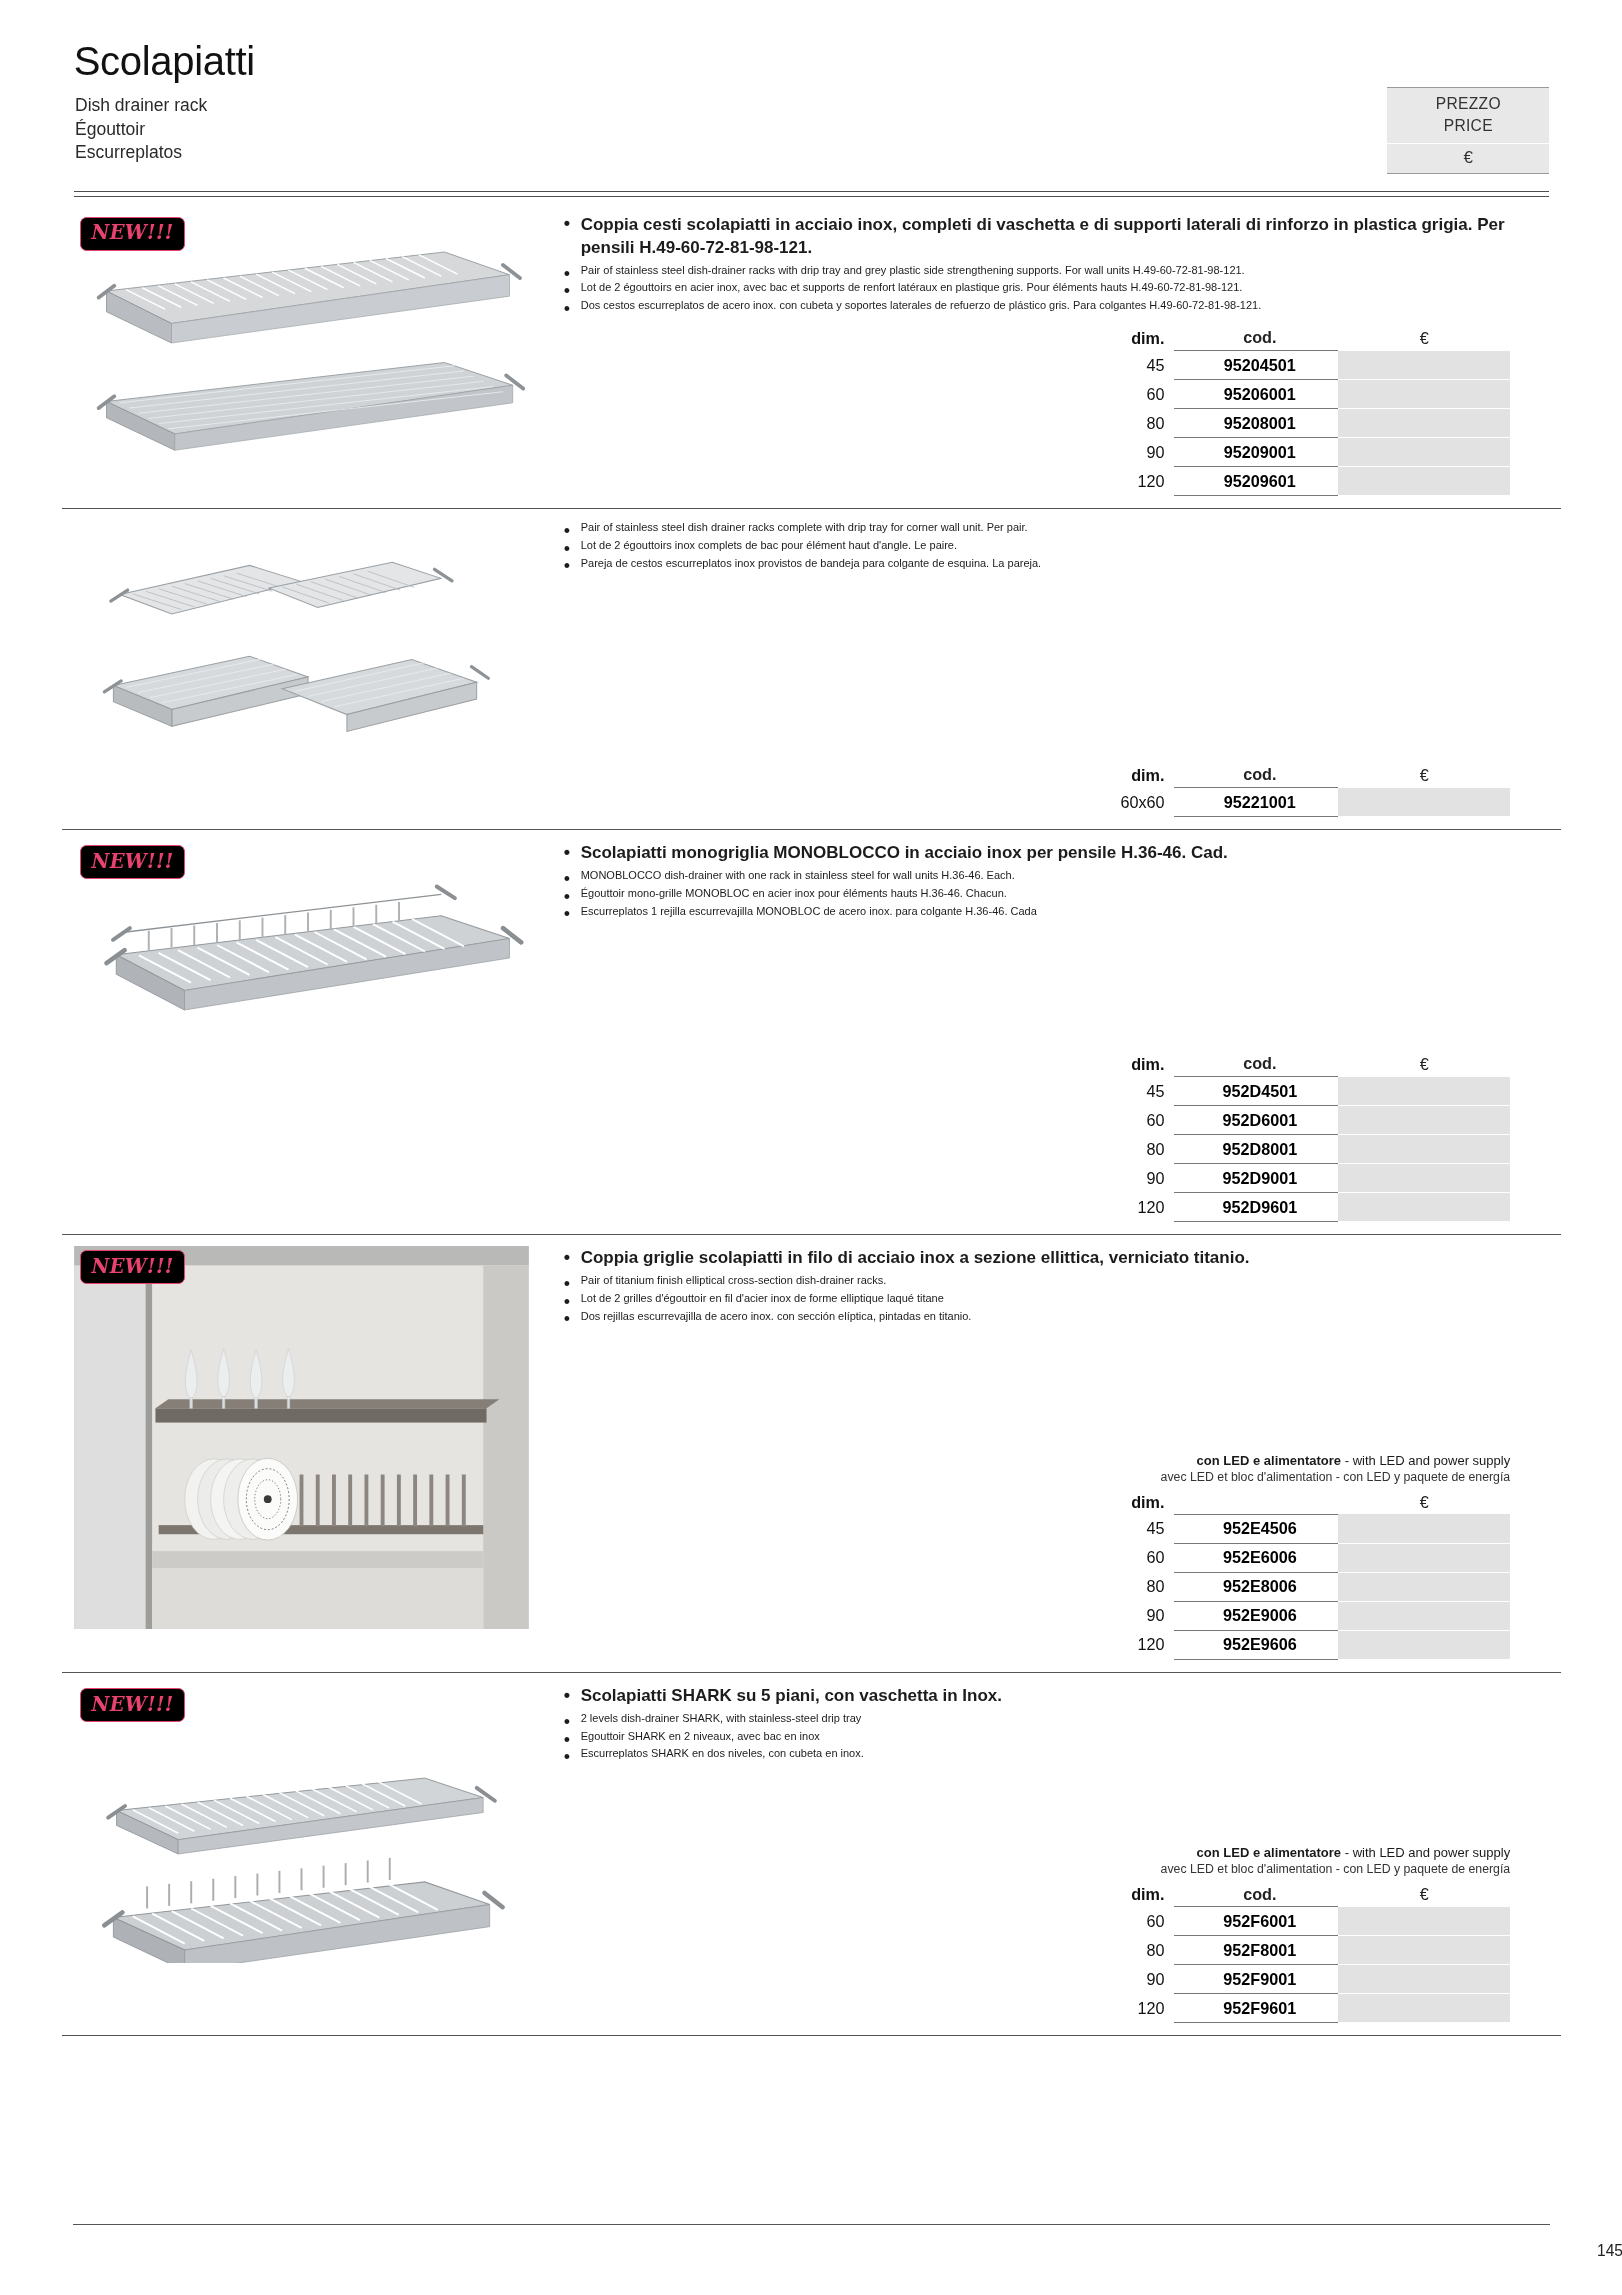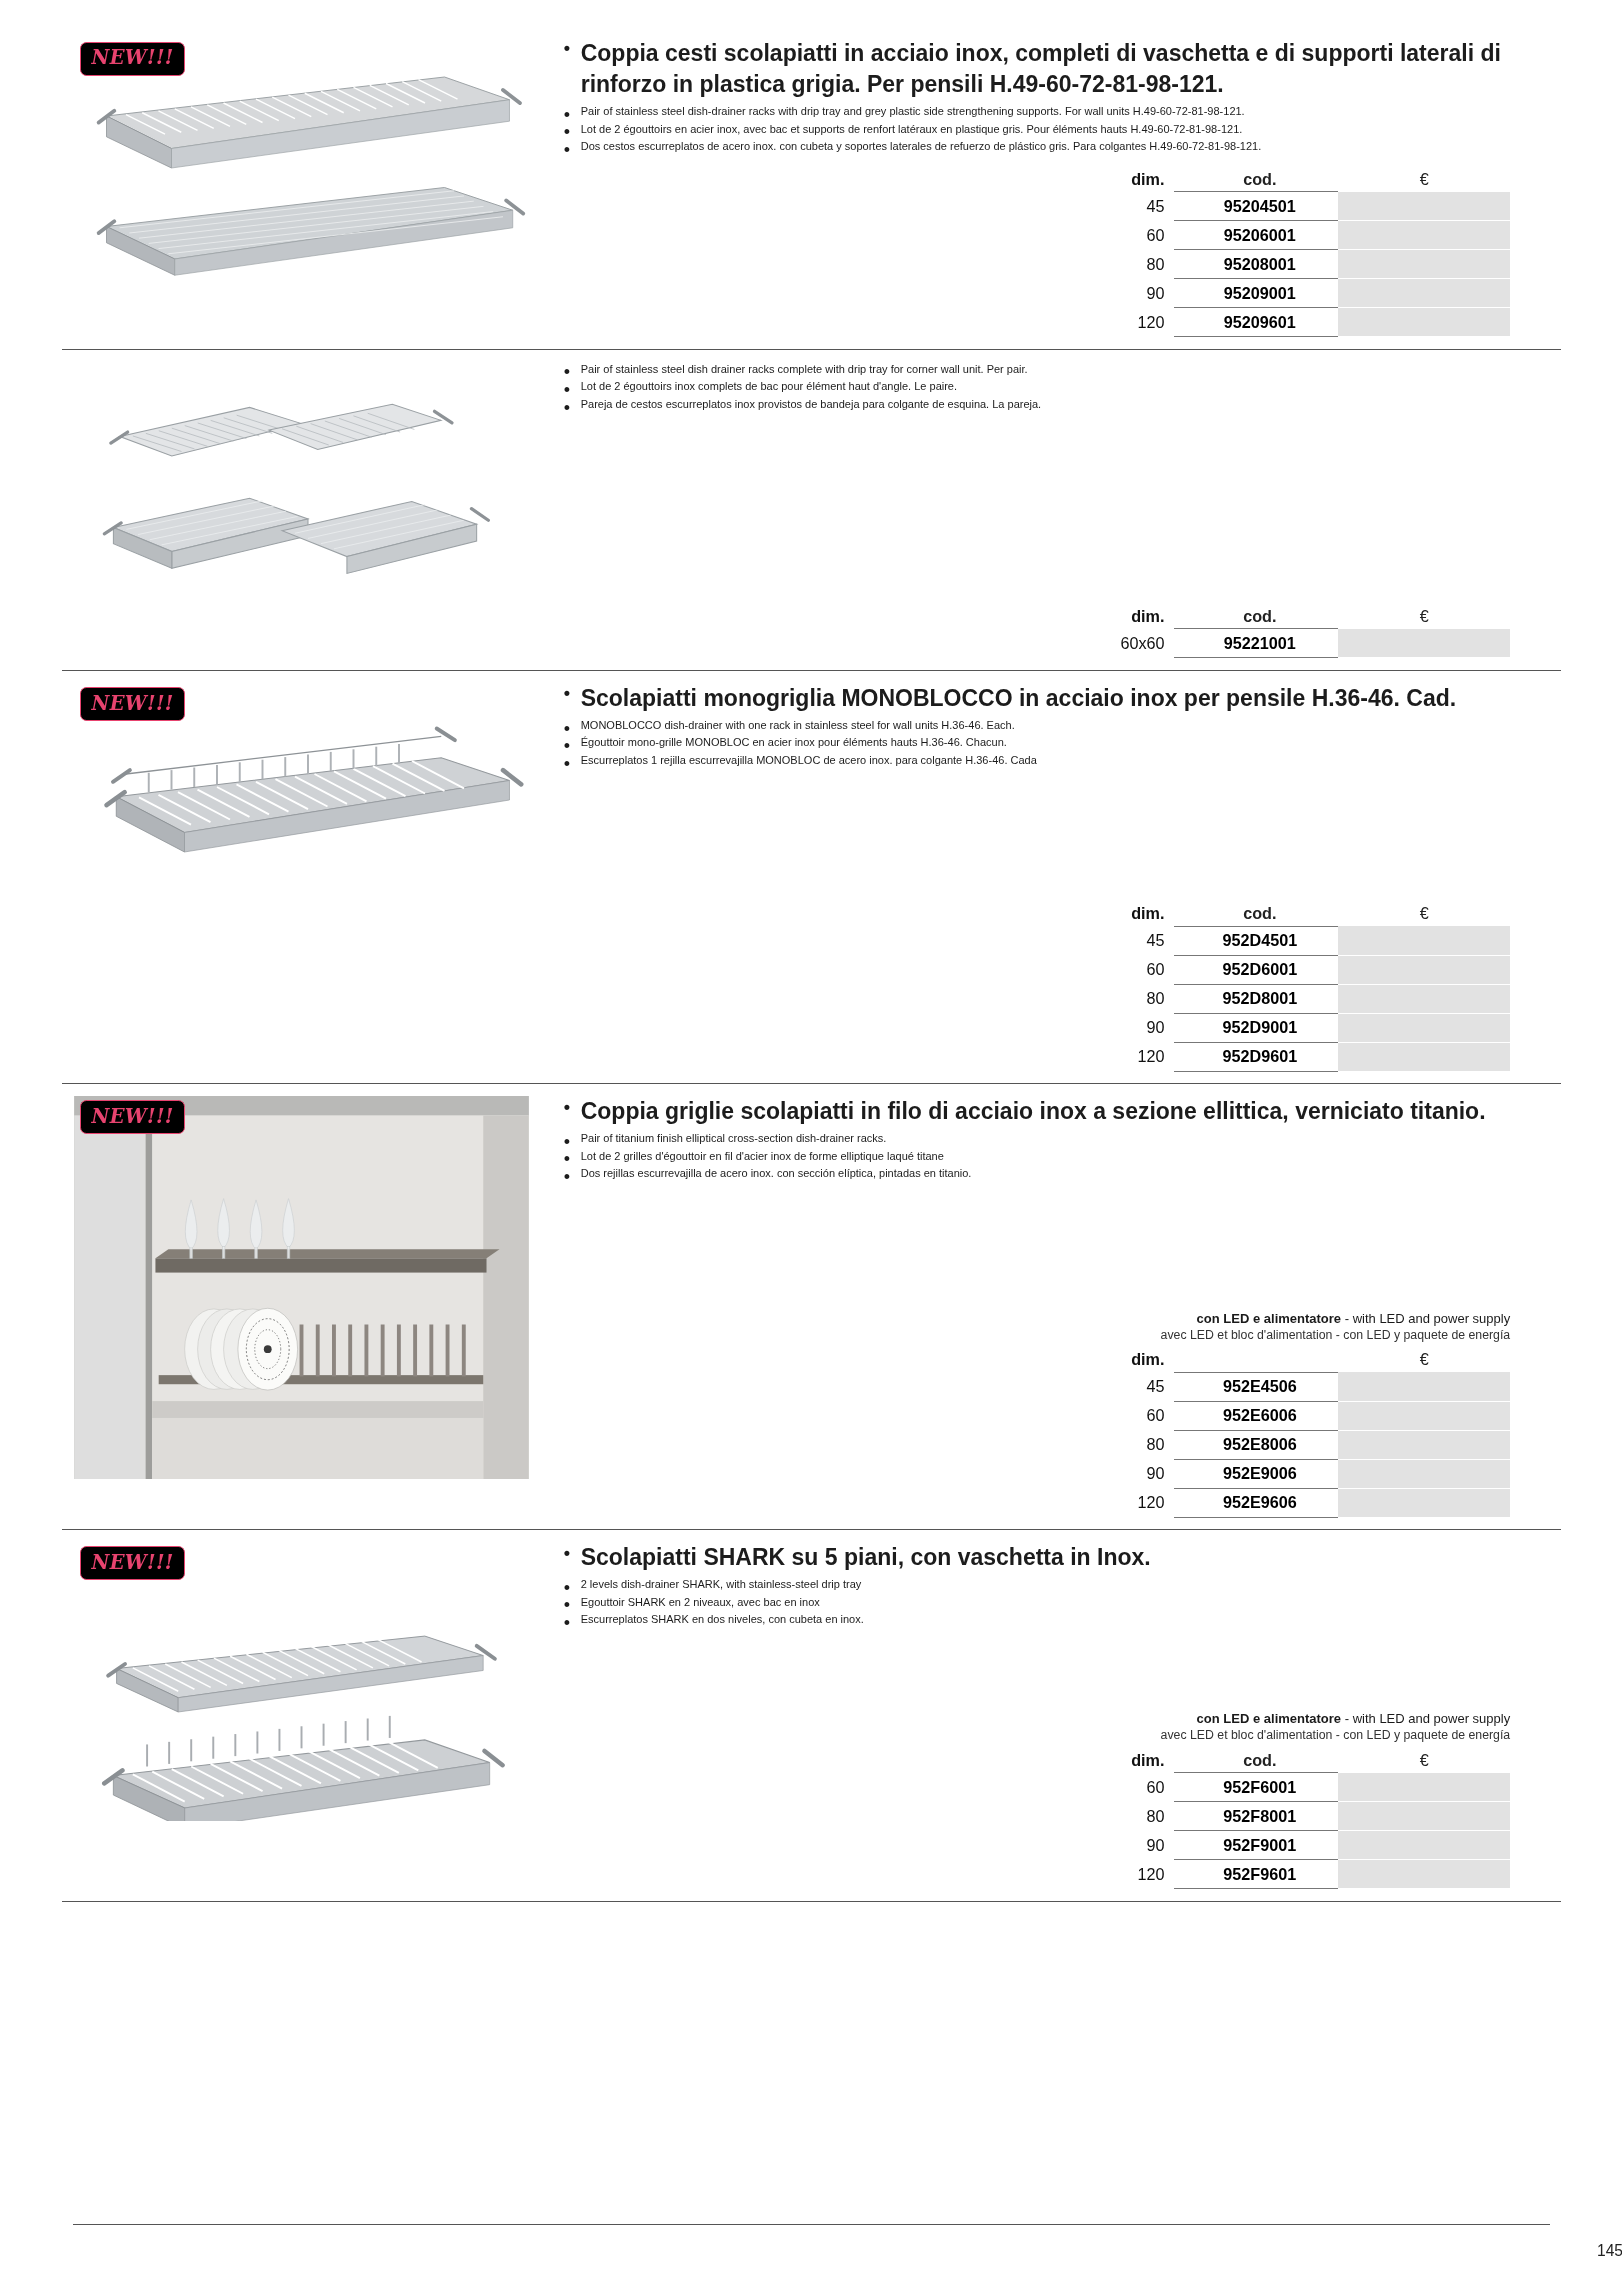--- a/index.html
+++ b/index.html
@@ -130,21 +130,21 @@
   ul.bl li::before {
     content: "•";
     position: absolute;
     left: 2.6px;
     top: -1.3px;
     font-size: 18px;
     color: #1c1c1c;
   }
   ul.bl li.lead {
     font-weight: bold;
-    font-size: 23px;
+    font-size: 17px;
     margin-bottom: 3.9px;
   }
 
   
   .tbl-wrap { margin-top: 15.6px; }
   table.codes {
     border-collapse: collapse;
     margin-left: 533px;
     width: 416px;
   }
@@ -235,20 +235,37 @@
     right: 73px;
     bottom: 70px;
     border-bottom: 0.6px solid #555;
   }
 </style>
 </head>
 <body>
 
 <div class="page">
 
+  <div class="header">
+    <div class="page-title">Scolapiatti</div>
+    <div class="subtitles">
+      <div>Dish drainer rack</div>
+      <div>Égouttoir</div>
+      <div>Escurreplatos</div>
+    </div>
+    <div class="price-box">
+      <div class="pb-top">
+        <div>PREZZO</div>
+        <div>PRICE</div>
+      </div>
+      <div class="pb-bot">€</div>
+    </div>
+    <div class="header-rule"></div>
+    <div class="header-rule2"></div>
+  </div>
 
   <div class="section">
     <div class="col-img">
       <div class="new-badge">NEW!!!</div>
       <svg class="rack-svg" width="468" height="260" viewBox="0 0 720 400">
         <g transform="translate(10,0)">
 
           <polygon points="40,120 560,60 660,95 140,170" fill="#d6d8da" stroke="#9aa0a4" stroke-width="1.5"></polygon>
           <polygon points="40,120 140,170 140,200 40,152" fill="#b9bdc1" stroke="#8d9296" stroke-width="1.2"></polygon>
           <polygon points="140,170 660,95 660,128 140,200" fill="#c9cdd1" stroke="#9aa0a4" stroke-width="1"></polygon>

